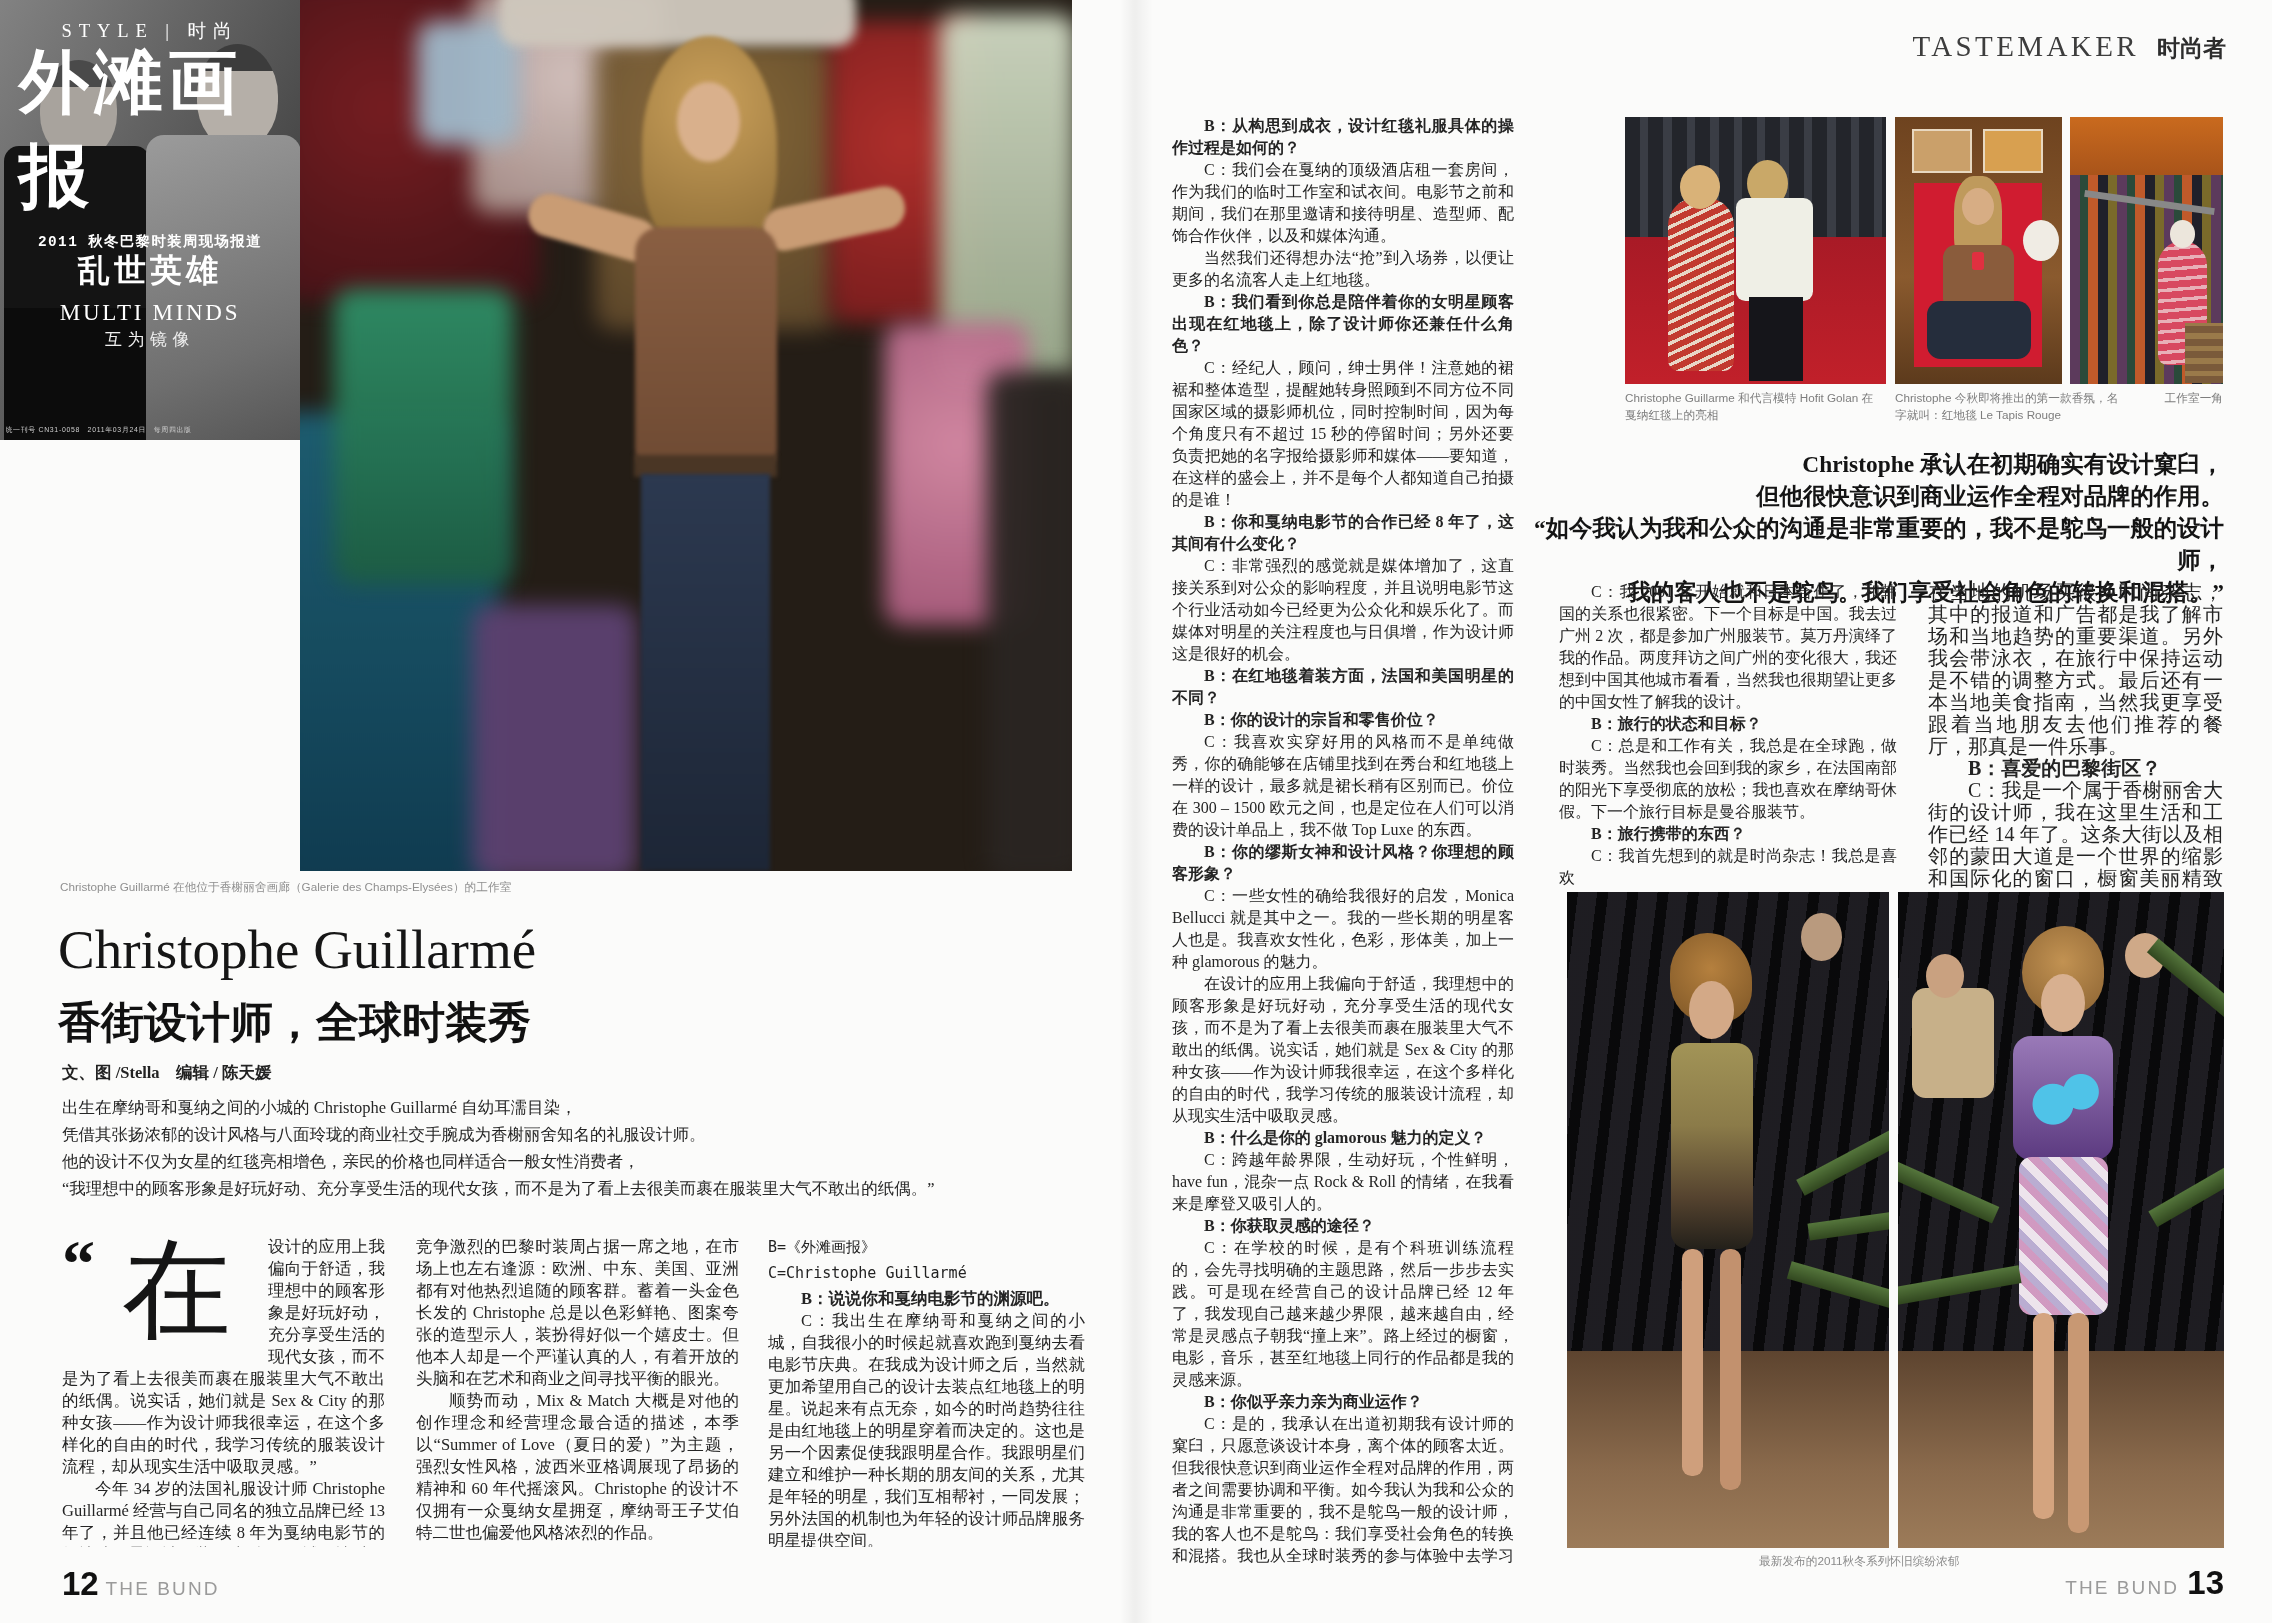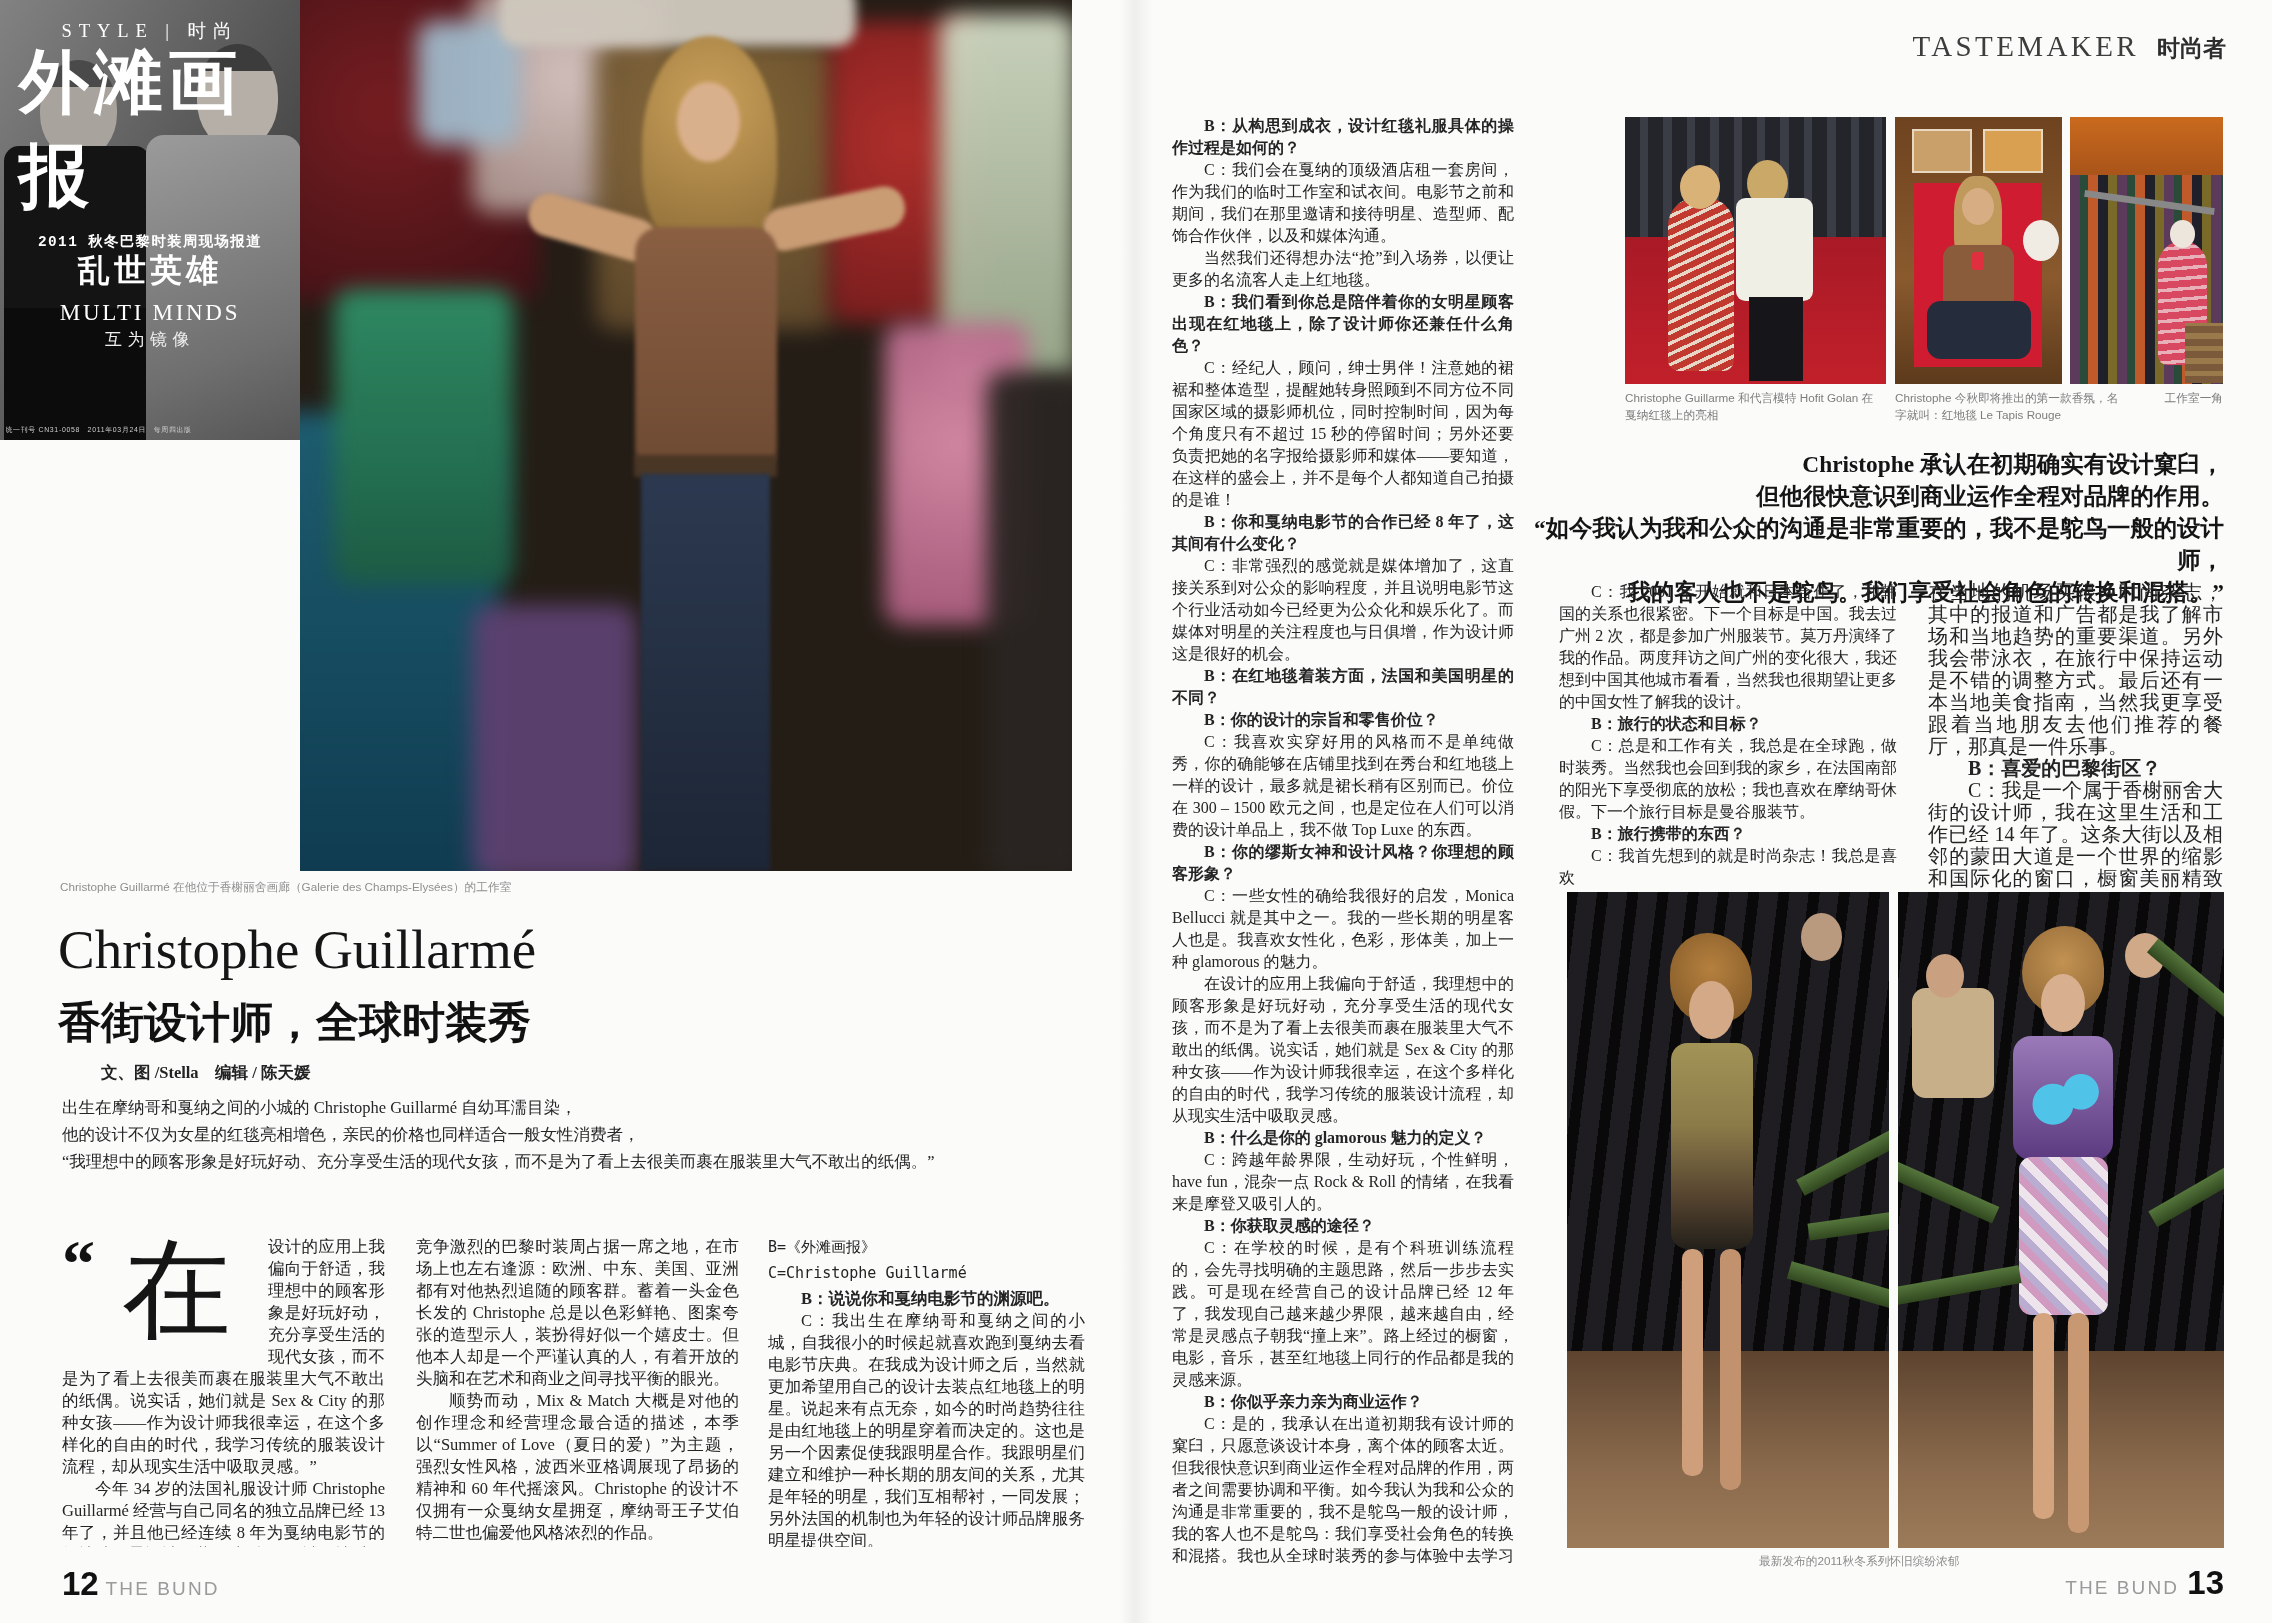--- a/index.html
+++ b/index.html
@@ -37,21 +37,21 @@
   
   .hero{left:300px;top:0;width:772px;height:871px;background:#241d16;overflow:hidden;}
   .hero .patch{position:absolute;filter:blur(11px);opacity:.96;border-radius:19px;}
   .hero .sharp{position:absolute;filter:blur(2.1px);}
   
   .photo-caption{left:60px;top:880px;width:1003px;font-size:11.7px;color:#8f8f8f;
                  font-family:"Liberation Sans",sans-serif;}
   .headline-en{left:58px;top:918px;width:1003px;font-size:55px;color:#161616;
                font-family:"Liberation Serif",serif;}
   .headline-cn{left:58px;top:994px;width:1003px;font-size:43px;font-weight:700;color:#111;}
-  .byline{left:62px;top:1062px;width:1003px;font-size:16.5px;font-weight:700;color:#222;margin-left:39px;}
+  .byline{left:62px;top:1062px;width:1003px;font-size:16.5px;font-weight:700;color:#222;}
   .intro{left:62px;top:1094px;width:1045px;font-size:16.5px;line-height:27px;color:#262626;}
   .bodytext{font-size:16.5px;line-height:22px;text-align:justify;color:#242424;overflow:hidden;}
   .col1{left:62px;top:1236px;width:323px;height:311px;}
   .col2{left:416px;top:1236px;width:323px;height:311px;}
   .col3{left:768px;top:1236px;width:317px;height:311px;}
   .para{margin:0;text-indent:2em;}
   .para.noindent{text-indent:0;}
   .para.q{font-weight:700;}
   .dropwrap{float:left;width:206px;height:118px;position:relative;}
   .bigquote{position:absolute;left:0;top:-5.5px;font-size:66px;font-weight:700;line-height:1;color:#111;}
@@ -134,20 +134,21 @@
   <div class="sharp" style="left:341px;top:474px;width:129px;height:397px;background:linear-gradient(180deg,#2c3950,#1d2636);"></div>
 </div>
 
 <div class="abs photo-caption">Christophe Guillarmé 在他位于香榭丽舍画廊（Galerie des Champs-Elysées）的工作室</div>
 <div class="abs headline-en">Christophe Guillarmé</div>
 <div class="abs headline-cn">香街设计师，全球时装秀</div>
 <div class="abs byline">文、图 /Stella　编辑 / 陈天媛</div>
 
 <div class="abs intro">
     <div class="intro-line">出生在摩纳哥和戛纳之间的小城的 Christophe Guillarmé 自幼耳濡目染，</div>
+    <div class="intro-line">凭借其张扬浓郁的设计风格与八面玲珑的商业社交手腕成为香榭丽舍知名的礼服设计师。</div>
     <div class="intro-line">他的设计不仅为女星的红毯亮相增色，亲民的价格也同样适合一般女性消费者，</div>
     <div class="intro-line">“我理想中的顾客形象是好玩好动、充分享受生活的现代女孩，而不是为了看上去很美而裹在服装里大气不敢出的纸偶。”</div>
   </div>
 
 <div class="abs bodytext col1">
   <div class="dropwrap">
     <span class="bigquote">“</span>
     <span class="dropcap">在</span>
   </div>
   <div>

